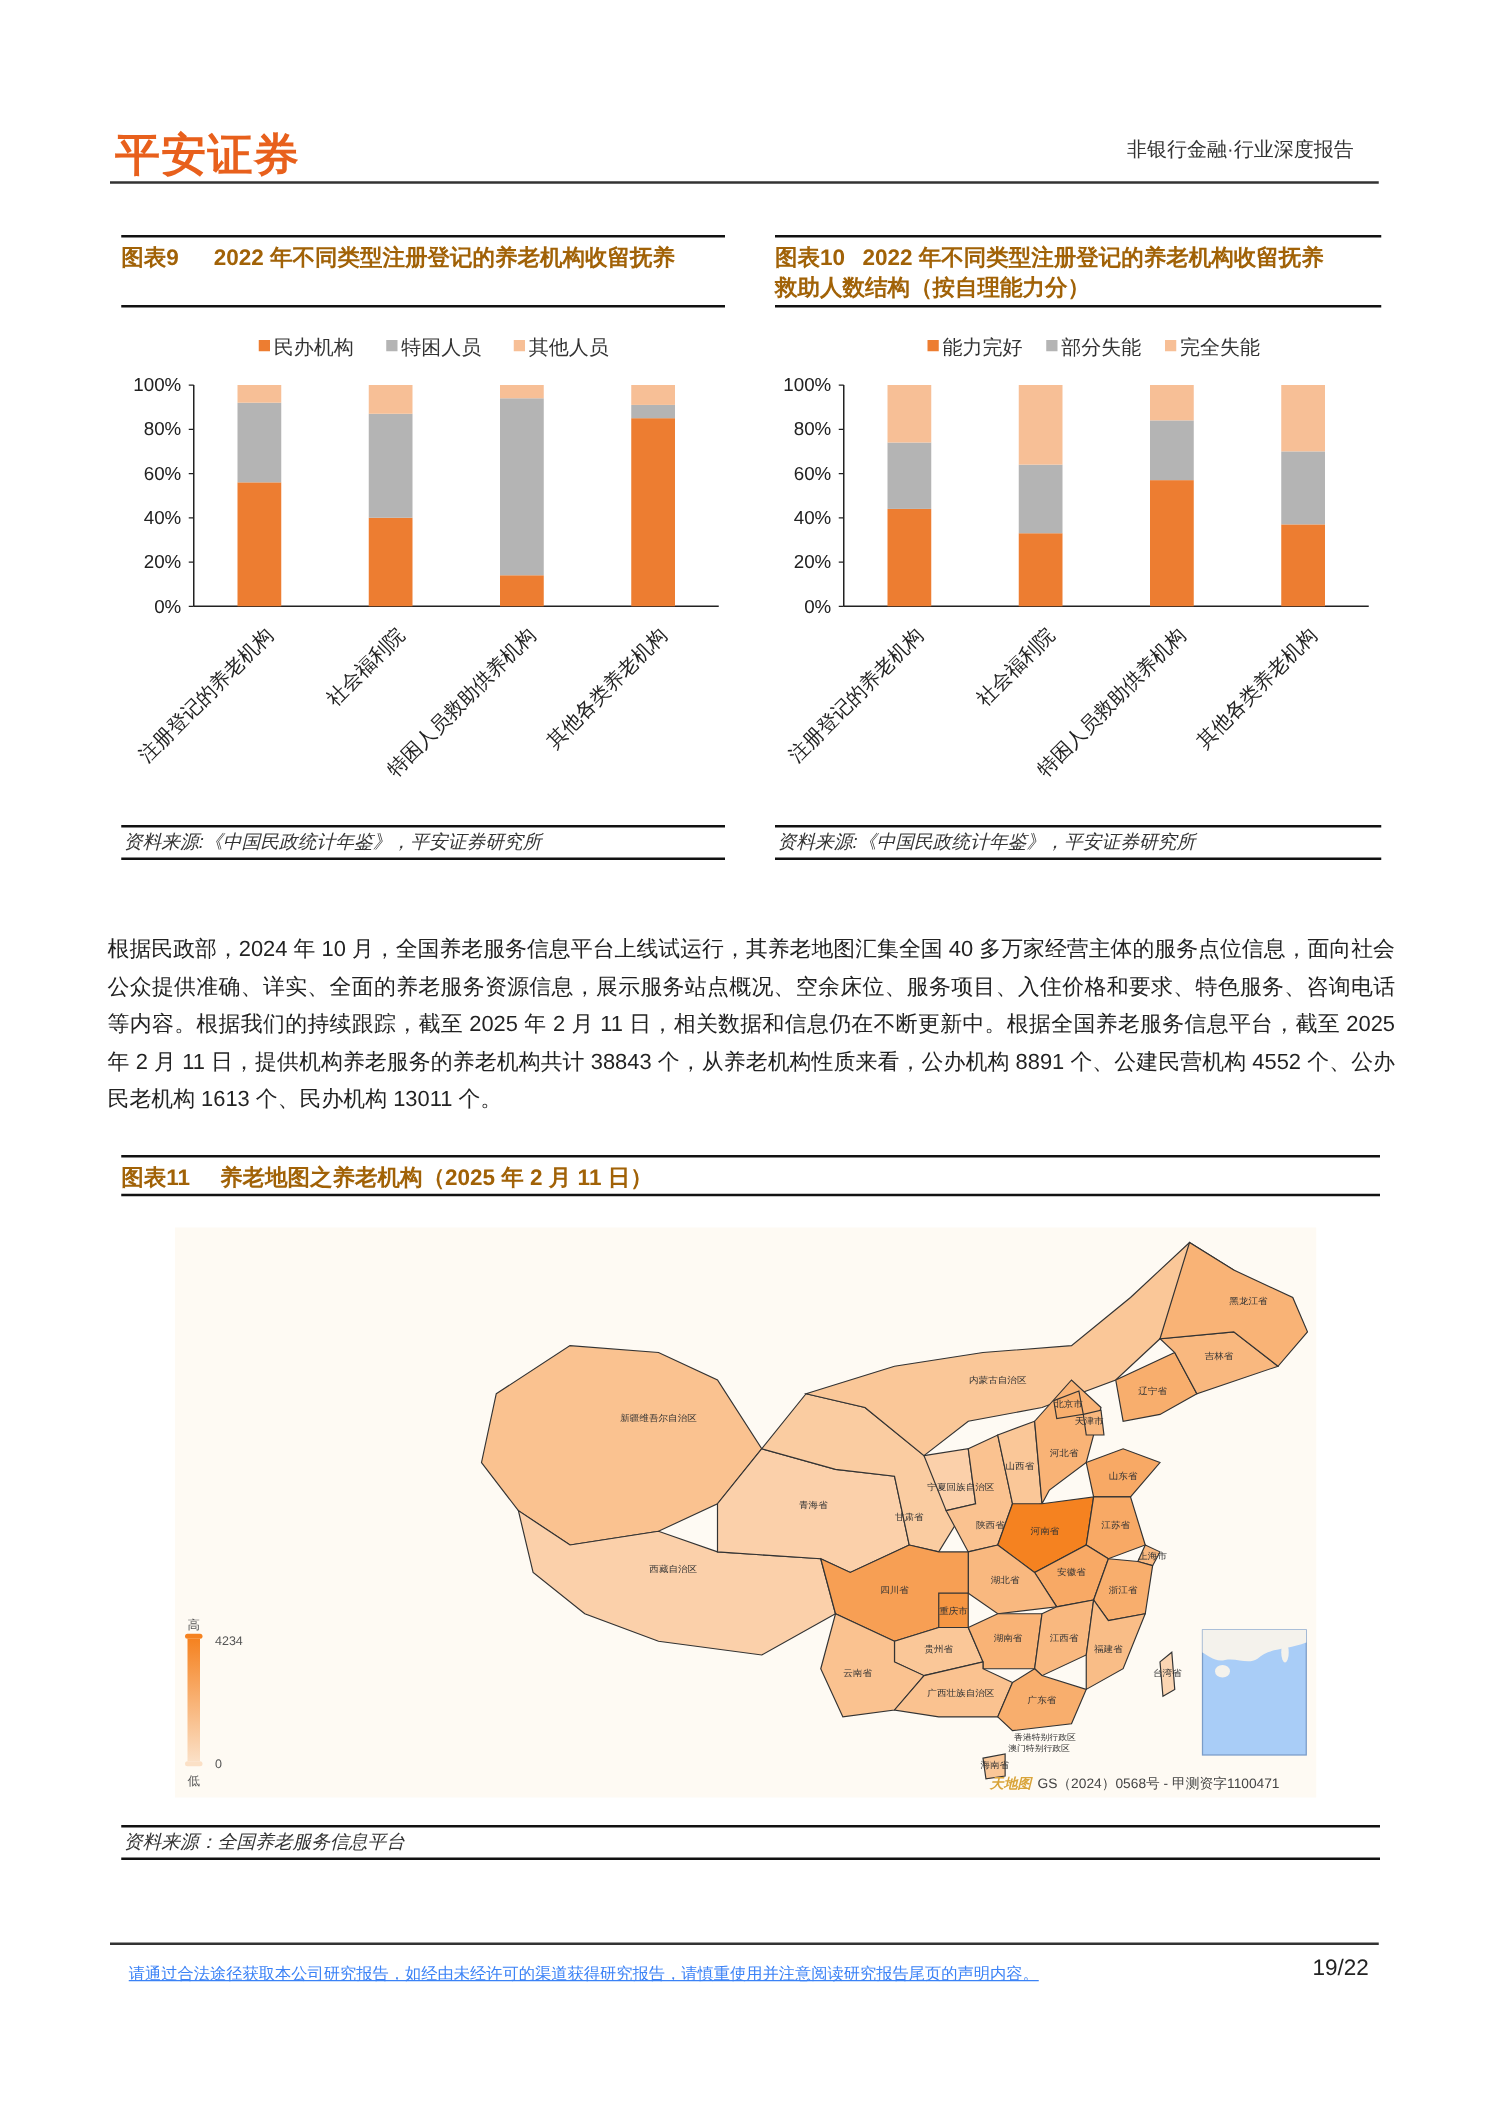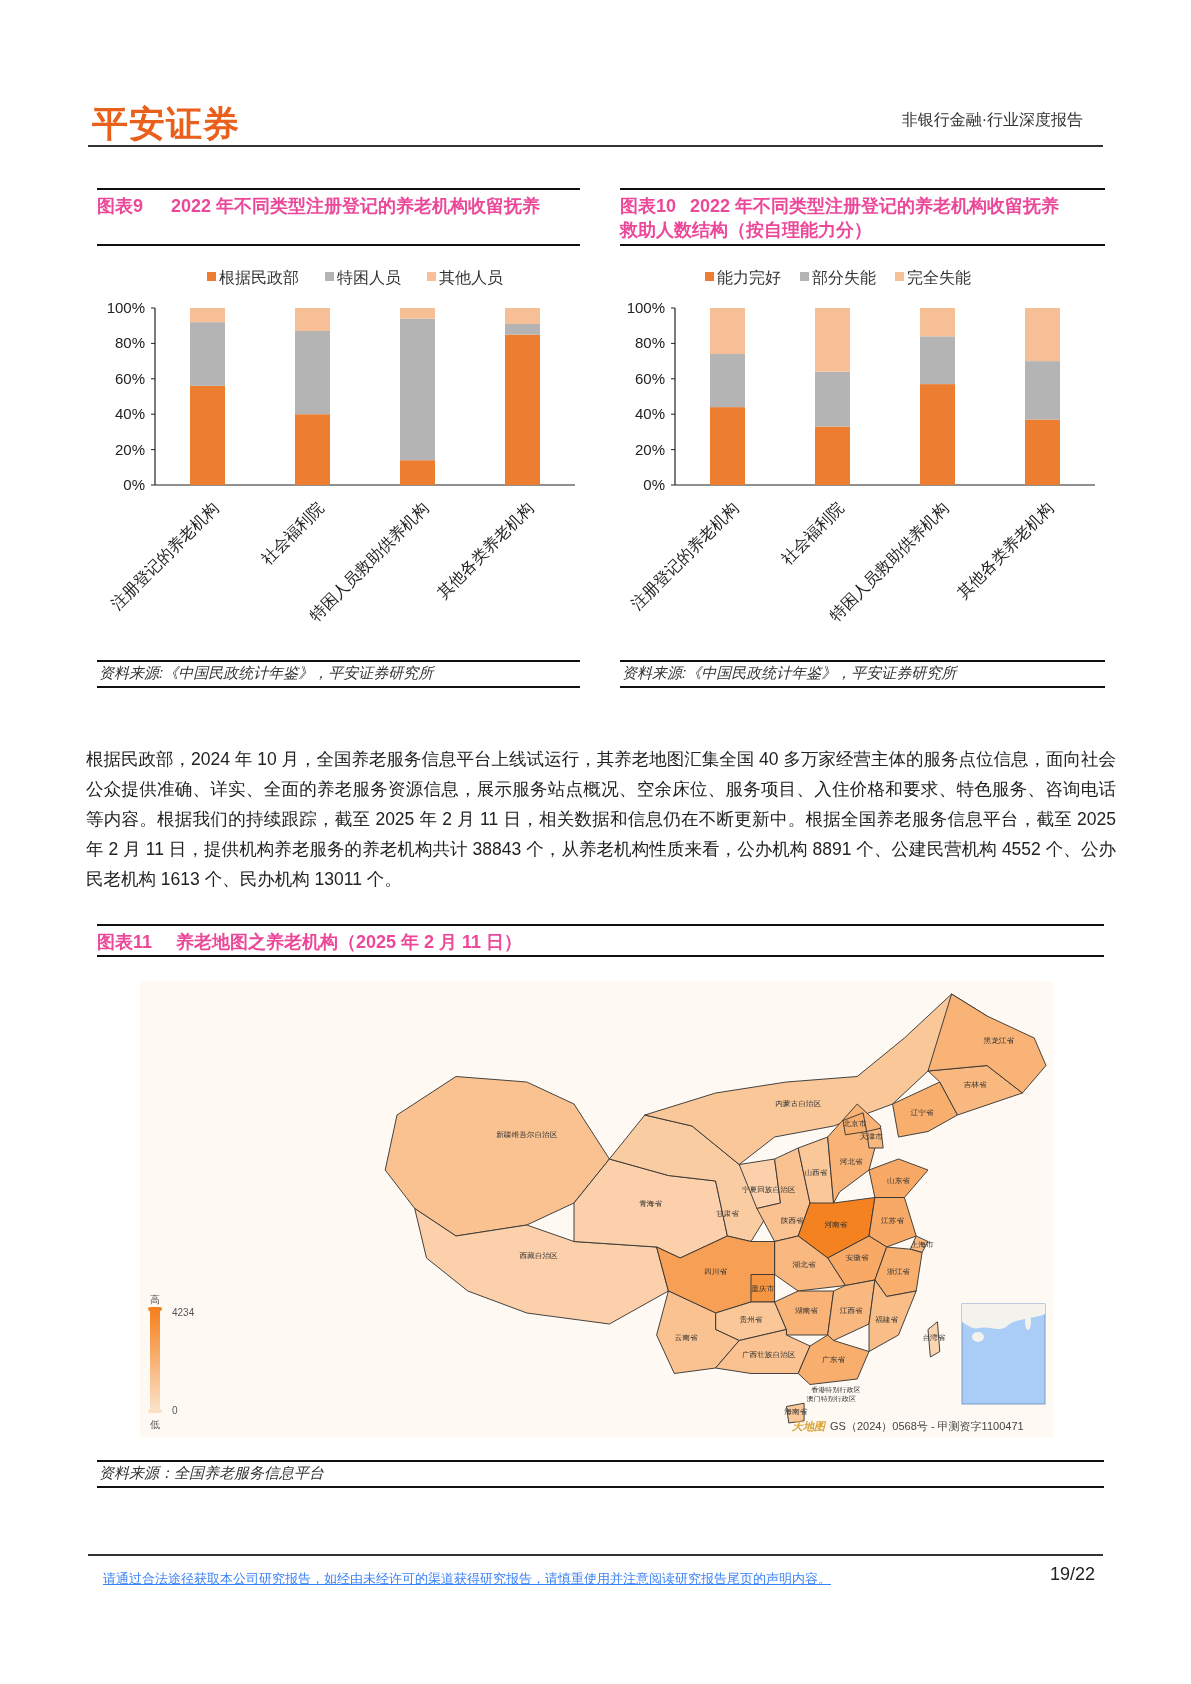--- a/index.html
+++ b/index.html
@@ -1,21 +1,21 @@
 <!DOCTYPE html>
 <html><head>
 <meta charset="utf-8">
 <style>
   html,body{margin:0;padding:0;background:#fff;}
   body{width:1191px;height:1684px;position:relative;font-family:"Liberation Sans","DejaVu Sans",sans-serif;color:#222;overflow:hidden;}
   .abs{position:absolute;}
   .logo{left:92px;top:100px;font-size:36px;font-weight:bold;color:#e8601c;letter-spacing:1px;}
   .header-right{right:108px;top:110px;font-size:16px;color:#333;}
   .header-rule{left:88px;top:145px;width:1015px;height:2px;background:#333;}
-  .fig-title{font-size:18px;font-weight:bold;line-height:24px;color:#ec4899;}
+  .fig-title{font-size:18px;font-weight:bold;line-height:24px;color:#a16207;}
   .rule-thick{height:2px;background:#111;}
   .legend{font-size:16px;color:#333;display:flex;gap:26px;}
   .legend .sw{display:inline-block;width:9px;height:9px;margin-right:3px;vertical-align:middle;position:relative;top:-2px;}
   .source{font-size:15px;font-style:italic;color:#333;}
   .para{left:86px;top:744px;width:1030px;font-size:17.5px;line-height:30px;color:#222;text-align:justify;}
   .para p{margin:0;}
   .map-wrap{left:140px;top:982px;width:913px;height:456px;background:#fefaf3;}
   .footer-rule{left:88px;top:1554px;width:1015px;height:2px;background:#333;}
   .footer-text{left:103px;top:1570px;font-size:13px;color:#3b82f6;text-decoration:underline;}
   .page-num{right:96px;top:1564px;font-size:18px;color:#222;}
@@ -27,21 +27,21 @@
 <div class="abs logo">平安证券</div>
 <div class="abs header-right">非银行金融·行业深度报告</div>
 <div class="abs header-rule"></div>
 
 <div class="abs rule-thick" style="left:97px;top:188px;width:483px;"></div>
 <div class="abs fig-title" style="left:97px;top:194px;width:490px;">
   <div><span>图表9</span><span style="display:inline-block;width:28px"></span><span>2022 年不同类型注册登记的养老机构收留抚养</span></div>
 </div>
 <div class="abs rule-thick" style="left:97px;top:244px;width:483px;"></div>
 <div class="abs legend" id="legend0" style="left:207px;top:268px;">
-    <span><span class="sw" style="background: rgb(237, 125, 49);"></span><span>根据民政部</span></span>
+    <span><span class="sw" style="background: rgb(237, 125, 49);"></span><span>民办机构</span></span>
     <span><span class="sw" style="background: rgb(180, 180, 180);"></span><span>特困人员</span></span>
     <span><span class="sw" style="background: rgb(247, 191, 150);"></span><span>其他人员</span></span>
   </div>
 <svg class="abs" id="chart0" style="left:90px;top:290px;" width="500" height="370">
     <line x1="65" y1="18" x2="65" y2="195" stroke="#222" stroke-width="1.2"></line>
     <line x1="65" y1="195" x2="485" y2="195" stroke="#222" stroke-width="1.2"></line>
     <line x1="61" y1="195" x2="65" y2="195" stroke="#222" stroke-width="1"></line>
     <text x="55" y="200" text-anchor="end" font-size="15" fill="#222">0%</text>
     <line x1="61" y1="159.6" x2="65" y2="159.6" stroke="#222" stroke-width="1"></line>
     <text x="55" y="164.6" text-anchor="end" font-size="15" fill="#222">20%</text>
@@ -73,21 +73,21 @@
 <div class="abs rule-thick" style="left:97px;top:660px;width:483px;"></div>
 <div class="abs source" style="left:99px;top:664px;">资料来源:《中国民政统计年鉴》，平安证券研究所</div>
 <div class="abs" style="left:97px;top:686px;width:483px;height:2px;background:#111;"></div>
 
 <div class="abs rule-thick" style="left:620px;top:188px;width:485px;"></div>
 <div class="abs fig-title" style="left:620px;top:194px;width:495px;">
   <div><span>图表10</span><span style="display:inline-block;width:14px"></span><span>2022 年不同类型注册登记的养老机构收留抚养</span></div>
   <div>救助人数结构（按自理能力分）</div>
 </div>
 <div class="abs rule-thick" style="left:620px;top:244px;width:485px;"></div>
-<div class="abs legend" id="legend1" style="left:705px;top:268px;gap:19px;">
+<div class="abs legend" id="legend1" style="left:742px;top:268px;gap:19px;">
     <span><span class="sw" style="background: rgb(237, 125, 49);"></span><span>能力完好</span></span>
     <span><span class="sw" style="background: rgb(180, 180, 180);"></span><span>部分失能</span></span>
     <span><span class="sw" style="background: rgb(247, 191, 150);"></span><span>完全失能</span></span>
   </div>
 <svg class="abs" id="chart1" style="left:610px;top:290px;" width="500" height="370">
     <line x1="65" y1="18" x2="65" y2="195" stroke="#222" stroke-width="1.2"></line>
     <line x1="65" y1="195" x2="485" y2="195" stroke="#222" stroke-width="1.2"></line>
     <line x1="61" y1="195" x2="65" y2="195" stroke="#222" stroke-width="1"></line>
     <text x="55" y="200" text-anchor="end" font-size="15" fill="#222">0%</text>
     <line x1="61" y1="159.6" x2="65" y2="159.6" stroke="#222" stroke-width="1"></line>

